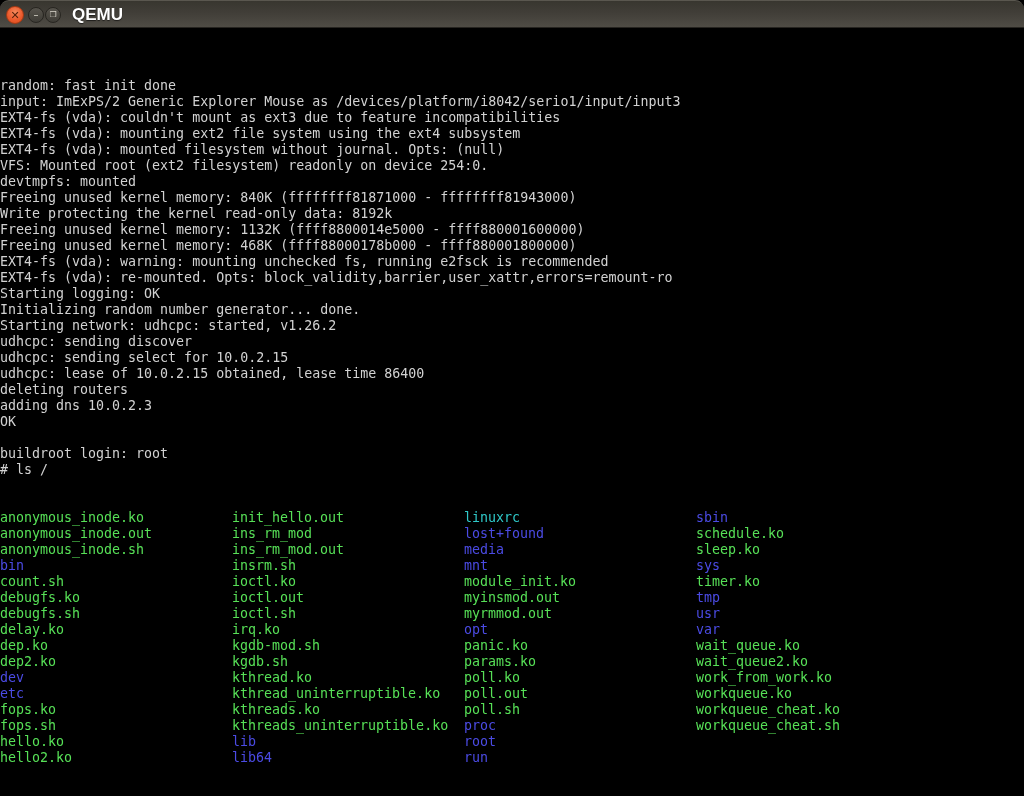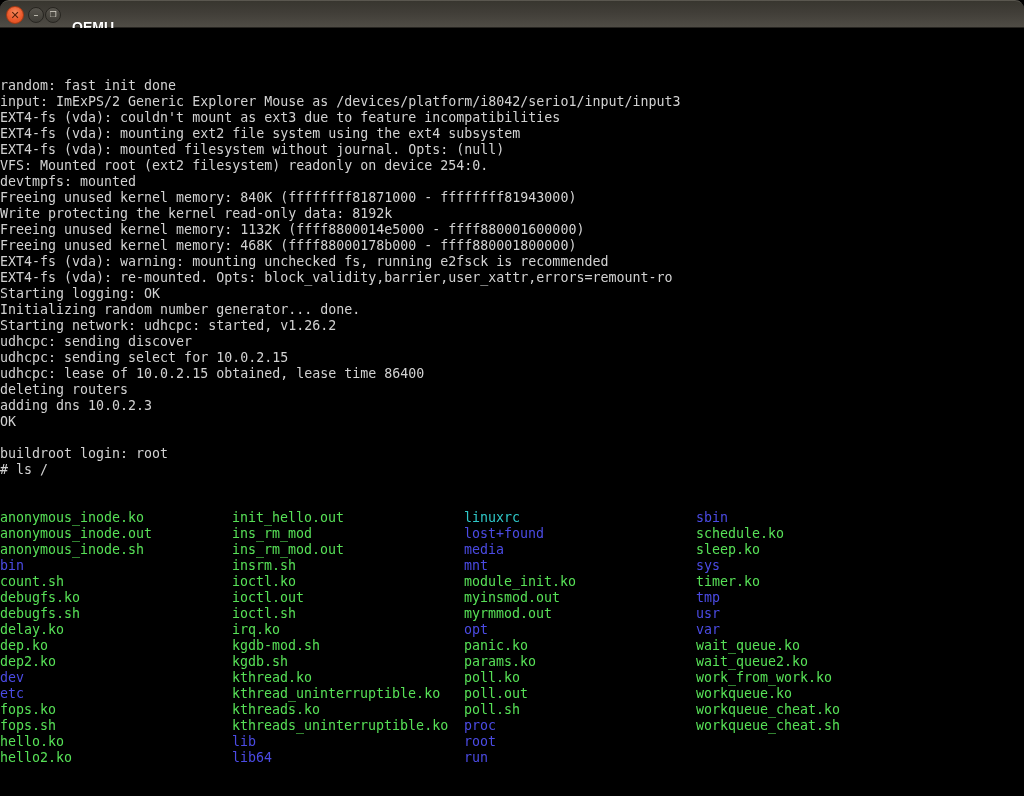--- a/index.html
+++ b/index.html
@@ -18,22 +18,22 @@
   .btn-close{left:6px;top:5px;width:18px;height:18px;
     background:radial-gradient(circle at 50% 35%,#f58b5e 0%,#ec5b2e 55%,#d84a18 100%);
     border:1px solid #a63a14;color:#55200a;font-size:11px;font-weight:bold;
     font-family:"DejaVu Sans",sans-serif;line-height:1;}
   .btn-plain{width:16px;height:16px;top:6px;
     background:linear-gradient(to bottom,#56534c,#3e3c36);
     border:1px solid #272520;color:#d9d5cb;font-size:10px;line-height:1;
     font-family:"DejaVu Sans",sans-serif;}
   .btn-min{left:28px;}
   .btn-max{left:45px;font-size:8px;}
-  .title-text{position:absolute;left:72px;top:12px;height:28px;line-height:28px;
-    color:#ffffff;font-weight:bold;font-size:14px;
+  .title-text{position:absolute;left:72px;top:0;height:28px;line-height:28px;
+    color:#ffffff;font-weight:bold;font-size:17px;
     font-family:"Liberation Sans","DejaVu Sans",sans-serif;
     text-shadow:0 1px 1px rgba(0,0,0,0.6);}
   
   .terminal{
     position:absolute;top:28px;left:0;width:1024px;height:768px;
     background:var(--bg);color:var(--fg);
     font-size:13.3px;line-height:16px;padding-top:18px;box-sizing:border-box;
     white-space:pre;overflow:hidden;
   }
   .line{height:16px;white-space:pre;}

